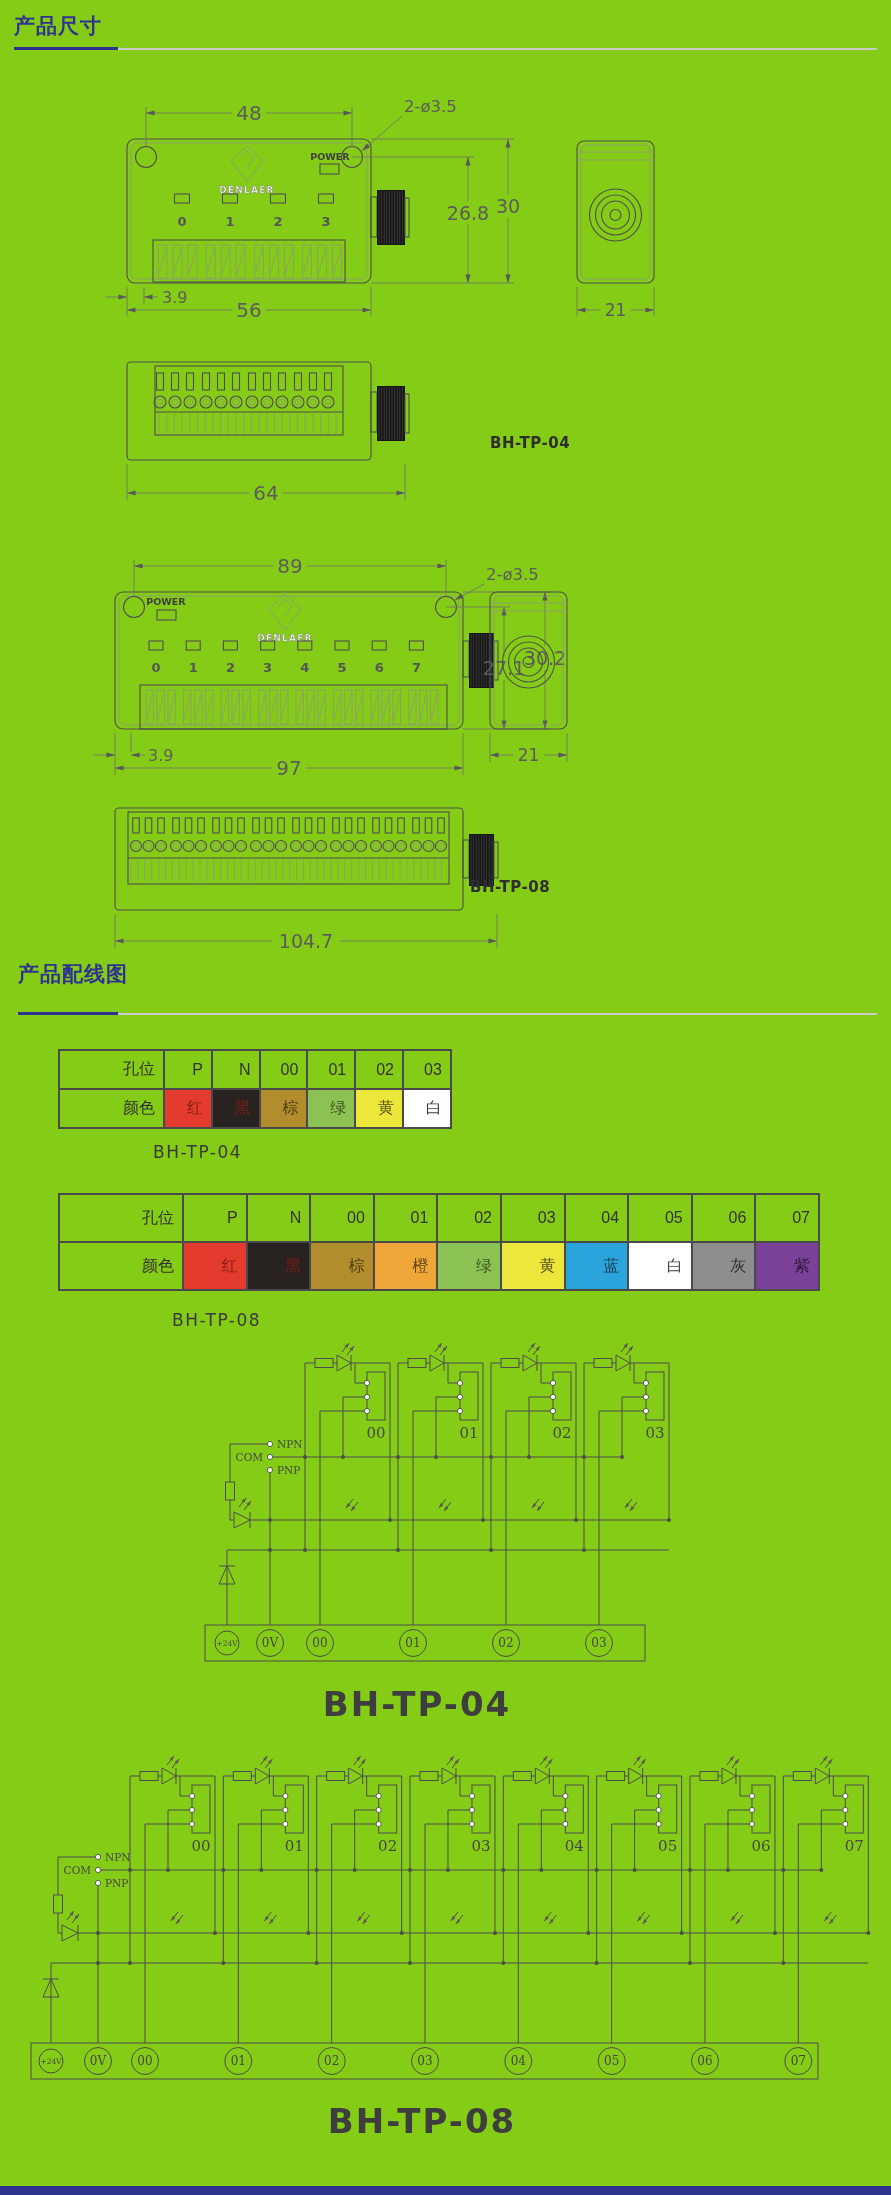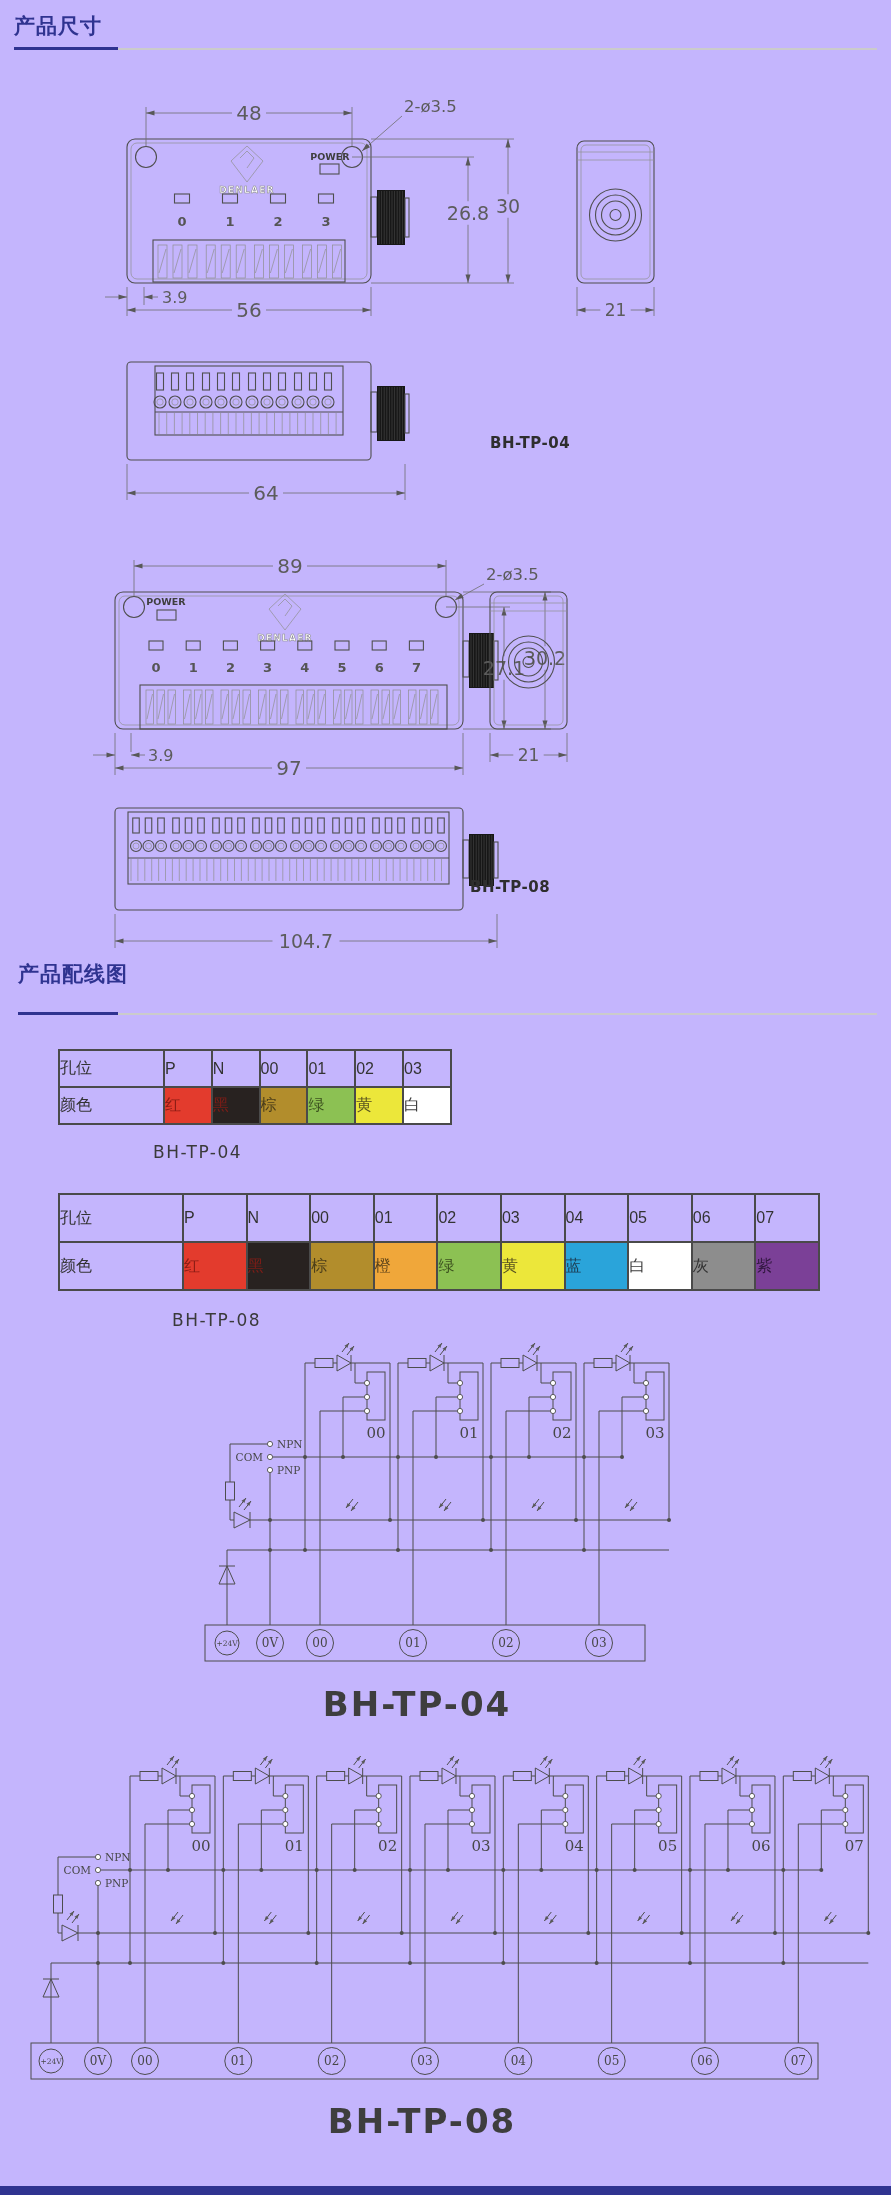--- a/index.html
+++ b/index.html
@@ -1,16 +1,16 @@
 <!DOCTYPE html>
 <html><head>
 <meta charset="utf-8">
 <style>
   html,body{margin:0;padding:0;background:#fff}
-  #page{position:relative;width:891px;height:2195px;background:#c4b5fd;overflow:hidden;font-family:"Liberation Sans",sans-serif}
+  #page{position:relative;width:891px;height:2195px;background:#84cc16;overflow:hidden;font-family:"Liberation Sans",sans-serif}
   .sec-title{position:absolute;font-weight:bold;color:#2f3390;font-size:21px;letter-spacing:1px;font-family:sans-serif}
   .rule{position:absolute;background:#cbcbcb;height:2px}
   .rule-accent{position:absolute;background:#2f3390;height:3px;z-index:2}
   svg{position:absolute;left:0;overflow:visible}
   .ln{stroke:#4f4f4f;fill:none;stroke-width:1.1}
   .lnt{stroke:#8f8f8f;fill:none;stroke-width:.7}
   .dln{stroke:#6e6e6e;fill:none;stroke-width:.8}
   .ah{fill:#585858;stroke:none}
   .knob{fill:#171717;stroke:none}
   .rib{stroke:#6f6f6f;stroke-width:.7;opacity:.5}
@@ -19,21 +19,21 @@
   text.chn{fill:#555;font-family:"DejaVu Sans",sans-serif;font-weight:bold}
   text.mdl{fill:#2e2e2e;font-family:"DejaVu Sans",sans-serif;font-weight:bold;letter-spacing:.5px}
   text.logo{fill:#fff;stroke:#888;stroke-width:.55;font-weight:bold;font-family:"DejaVu Sans",sans-serif;letter-spacing:1.2px}
   .cw{stroke:#4d4d4d;fill:none;stroke-width:1}
   .pin{fill:#fff;stroke:#4d4d4d;stroke-width:.9}
   .dotj{fill:#4d4d4d;stroke:none}
   text.cser{fill:#474747;font-family:"DejaVu Serif",serif}
   .big-title{position:absolute;color:#3e3e3e;font-size:34px;font-weight:bold;letter-spacing:2px;text-align:center;font-family:"DejaVu Sans",sans-serif;width:340px}
   .tbl-label{position:absolute;font-size:17px;color:#3a3a3a;letter-spacing:1.5px;font-family:"DejaVu Sans",sans-serif}
   table.wiring{position:absolute;border-collapse:collapse;table-layout:fixed;font-family:sans-serif}
-  table.wiring td{border:2px solid #4a4a4a;text-align:left;vertical-align:middle;font-size:16px;color:#333;padding:0}
+  table.wiring td{border:2px solid #4a4a4a;text-align:right;vertical-align:middle;font-size:16px;color:#333;padding:8px}
   .footer-bar{position:absolute;left:0;width:891px;height:9px;background:#2f3390}
 </style>
 </head>
 <body>
 
 <div id="page">
 
   <div class="sec-title" style="left:14px;top:12px">产品尺寸</div>
   <div class="rule" style="left:14px;top:48px;width:863px"></div>
   <div class="rule-accent" style="left:14px;top:47px;width:104px"></div>

